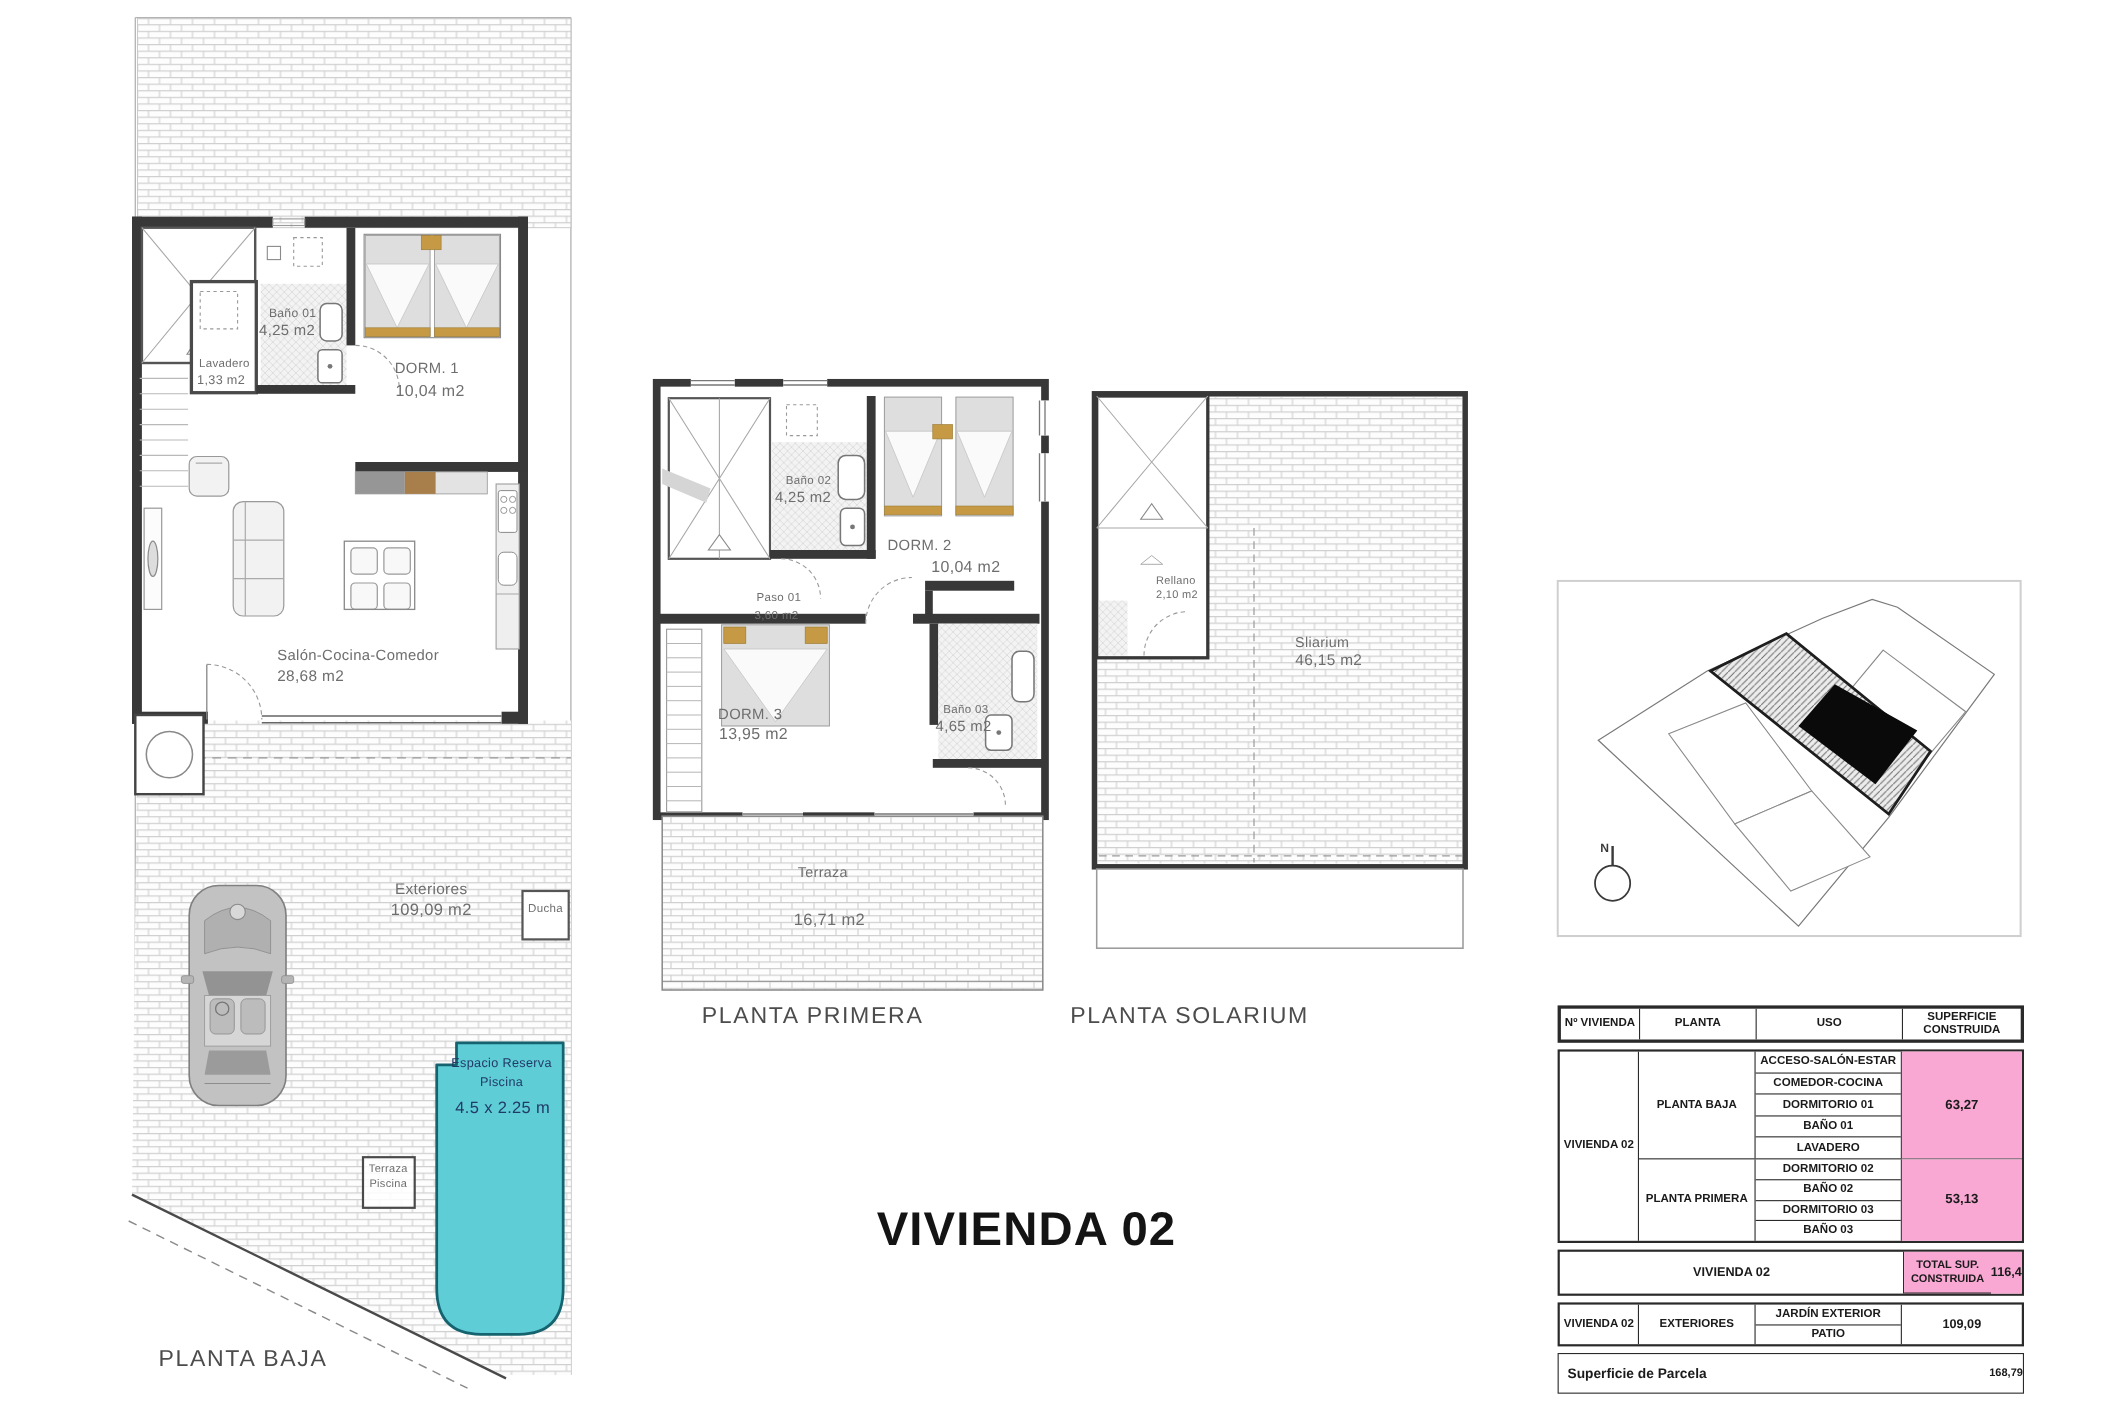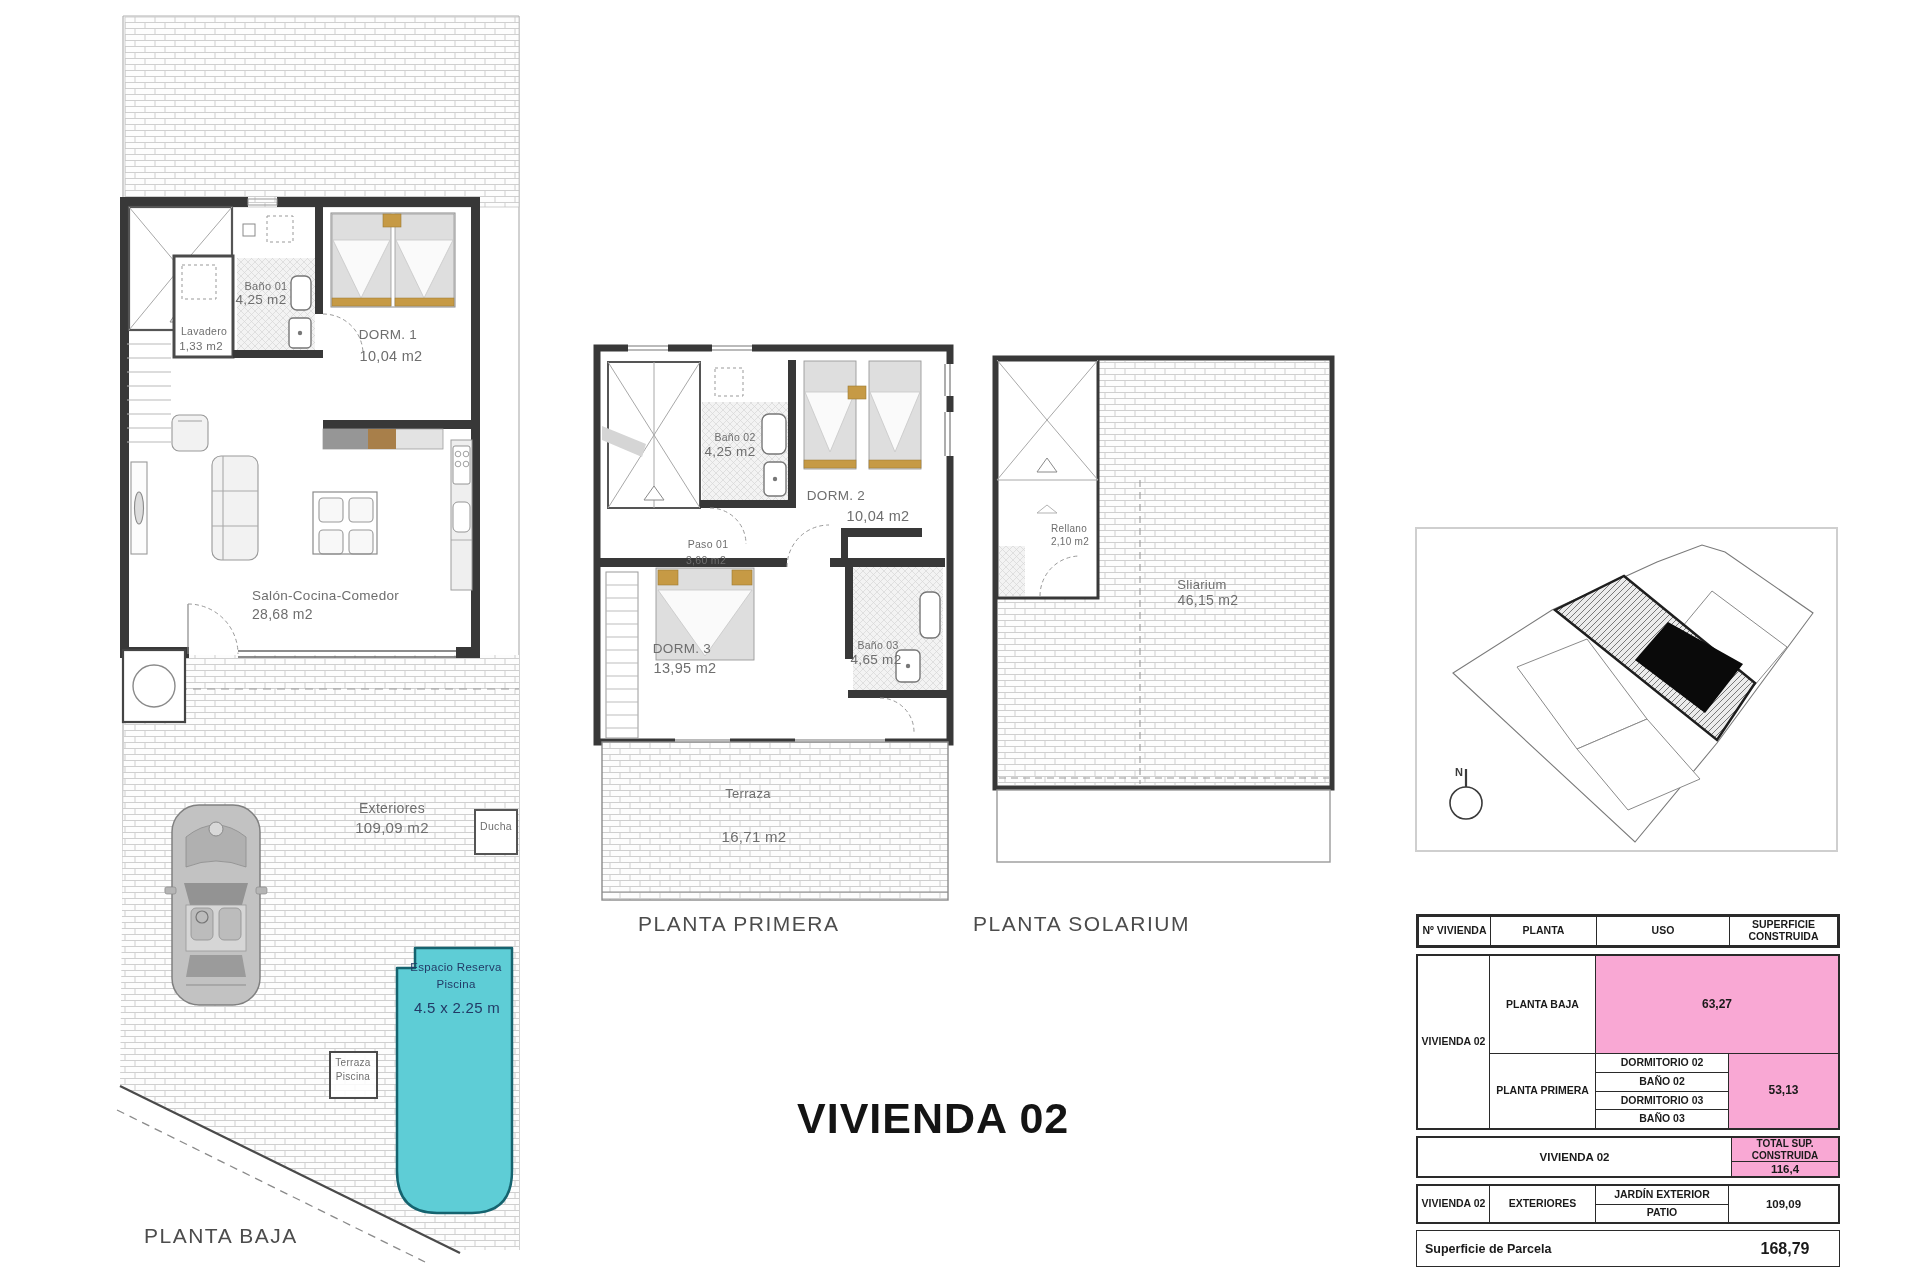--- a/index.html
+++ b/index.html
@@ -22,29 +22,29 @@
 .tgroup{display:flex}
 .tgroup.pb{flex:0 0 98px;border-bottom:1.4px solid #2a2a2a}
 .tgroup.pp{flex:1}
 .tplanta{flex:0 0 106px;border-right:1.4px solid #2a2a2a;font-size:10.5px}
 .tuso{flex:0 0 133px;border-right:1.4px solid #2a2a2a;display:flex;flex-direction:column}
 .tuso .cell{flex:1;border-bottom:1px solid #2a2a2a;font-size:10.5px}
 .tuso .cell:last-child{border-bottom:none}
 .tsup{flex:1;font-size:12px}
 .ttotal{top:1136px;height:42px;border:2.6px solid #2a2a2a;display:flex}
 .ttotal-left{flex:1;border-right:1.4px solid #2a2a2a;font-size:11.5px}
-.ttotal-right{flex:0 0 106px;display:flex;flex-direction:column}
+.ttotal-right{flex:0 0 106px;display:flex;flex-direction:row}
 .ttotal-right .hd{flex:0 0 24px;border-bottom:1px solid #2a2a2a;font-size:10px;padding:0 6px}
 .ttotal-right .vl{flex:1;font-size:11.5px}
 .text{top:1184px;height:40px;border:2.2px solid #2a2a2a;display:flex}
 .text .tuso .cell{font-size:10.5px}
 .text .tsup{font-size:11.5px}
 .tparcela{top:1230px;height:37px;border:1.6px solid #2a2a2a;display:flex;align-items:center}
 .tparcela .lab{padding-left:8px;font-size:12.5px;flex:1;text-align:left}
-.tparcela .val{flex:0 0 108px;text-align:center;font-size:16px}
+.tparcela .val{flex:0 0 108px;text-align:right;font-size:10px}
 </style>
 </head>
 <body>
 
 <svg class="plan" style="left:115px;top:10px" width="420" height="1262" viewBox="0 0 420 1262">
   <defs>
     <pattern id="brick" width="20" height="12" patternUnits="userSpaceOnUse">
       <rect width="20" height="12" fill="#fdfdfd"></rect>
       <path d="M0,0.5 H20 M0,6.5 H20" stroke="#cfcfcf" stroke-width="1" fill="none"></path>
       <path d="M10,0 V6 M0,6 V12 M20,6 V12" stroke="#cfcfcf" stroke-width="1" fill="none"></path>
@@ -332,20 +332,27 @@
   <div class="cell" style="flex:0 0 106px;border-right:1.4px solid #2a2a2a">PLANTA</div>
   <div class="cell" style="flex:0 0 133px;border-right:1.4px solid #2a2a2a">USO</div>
   <div class="cell" style="flex:1;padding:12px 10px">SUPERFICIE CONSTRUIDA</div>
 </div>
 
 <div class="tblk tmain">
   <div class="cell tcol1">VIVIENDA 02</div>
   <div class="tright">
     <div class="tgroup pb">
       <div class="cell tplanta">PLANTA BAJA</div>
+      <div class="tuso">
+        <div class="cell">ACCESO-SALÓN-ESTAR</div>
+        <div class="cell">COMEDOR-COCINA</div>
+        <div class="cell">DORMITORIO 01</div>
+        <div class="cell">BAÑO 01</div>
+        <div class="cell">LAVADERO</div>
+      </div>
       <div class="cell tsup hl">63,27</div>
     </div>
     <div class="tgroup pp">
       <div class="cell tplanta">PLANTA PRIMERA</div>
       <div class="tuso">
         <div class="cell">DORMITORIO 02</div>
         <div class="cell">BAÑO 02</div>
         <div class="cell">DORMITORIO 03</div>
         <div class="cell">BAÑO 03</div>
       </div>

